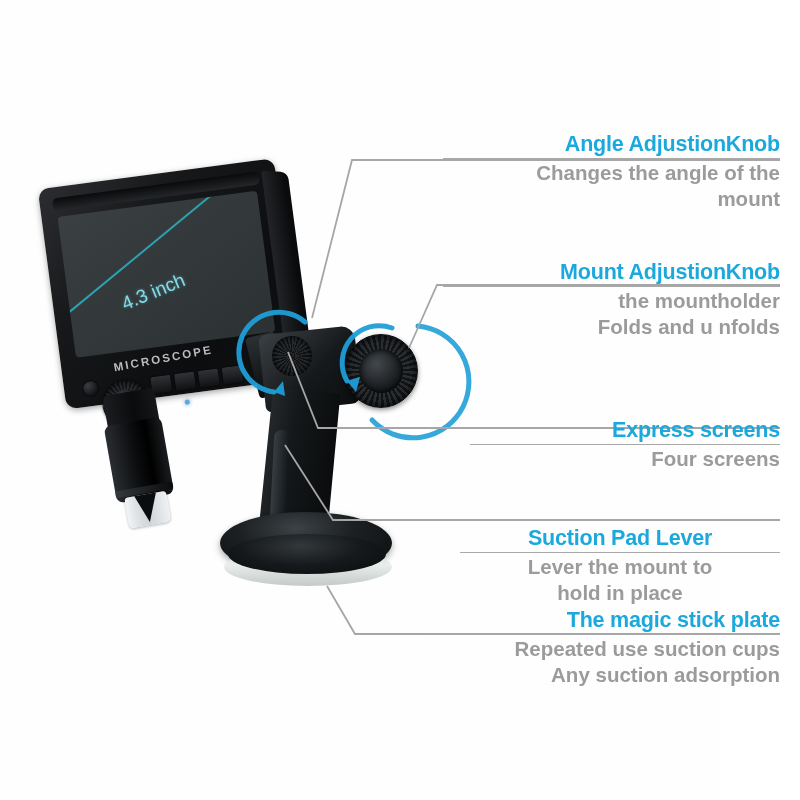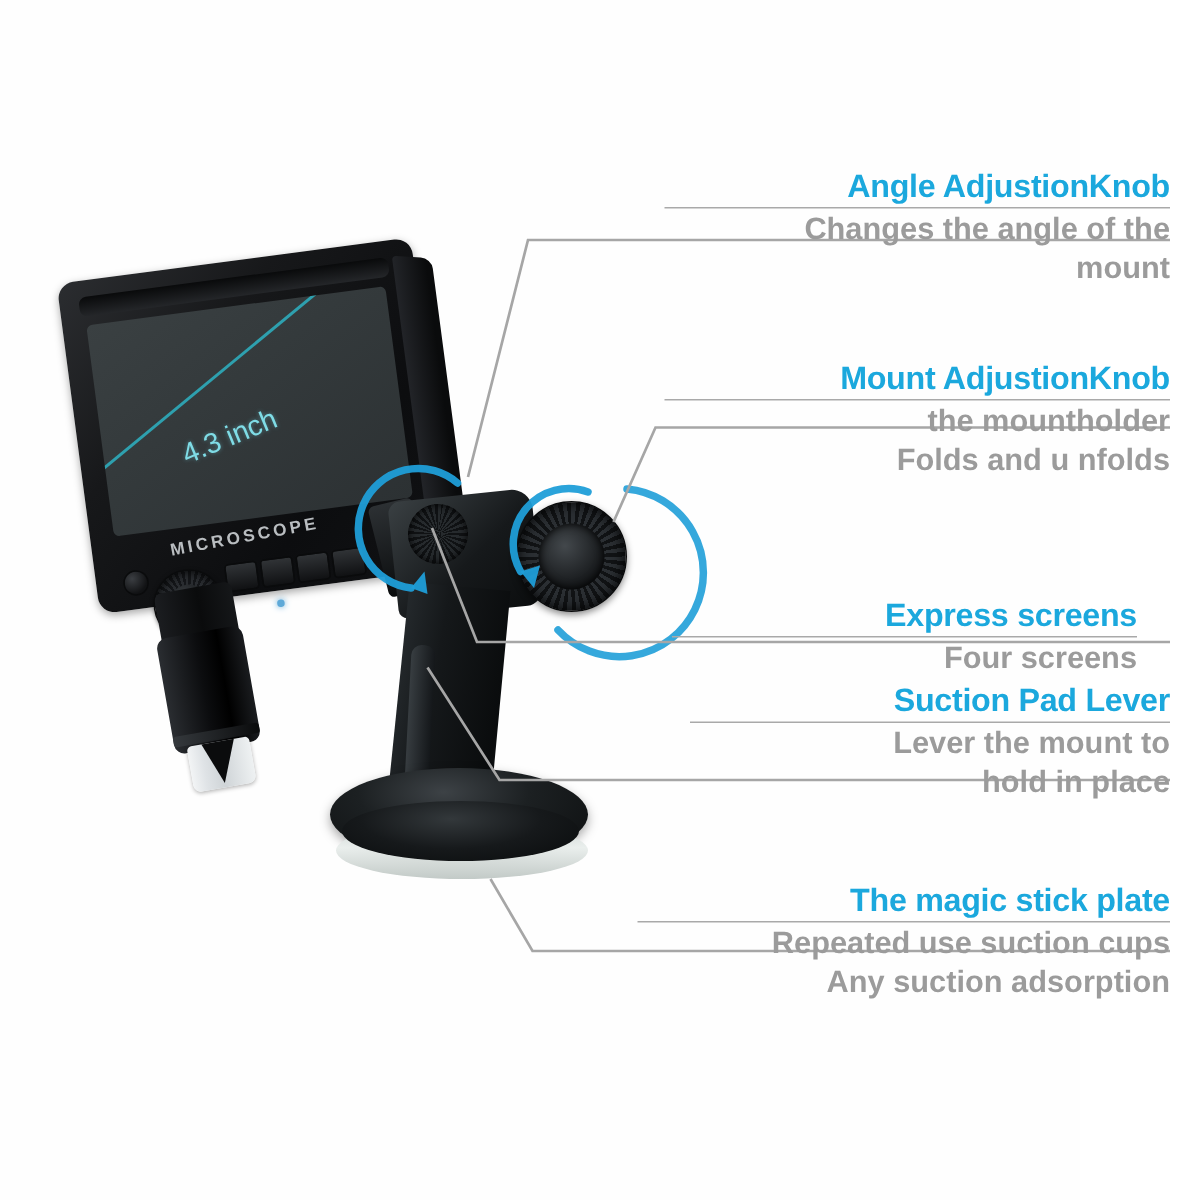--- a/index.html
+++ b/index.html
@@ -52,39 +52,40 @@
     box-sizing: border-box;
   }
   .callout .title {
     color: #1ba8dd;
     font-size: 21.5px;
     font-weight: bold;
     line-height: 1.12;
     letter-spacing: -0.2px;
     white-space: nowrap;
     display: block;
+    margin-top: 20px;
   }
   .callout .rule {
     height: 0;
     border-top: 1.6px solid #a9a9a9;
     margin: 2px 0 1px 0;
   }
   .callout .desc {
     color: #9b9b9b;
     font-size: 20.5px;
     font-weight: bold;
     line-height: 1.26;
     display: block;
   }
 
   
   #callout-angle   { left: 443px; top: 112px;  width: 337px; }
   #callout-mount   { left: 443px; top: 240px;  width: 337px; }
-  #callout-express { left: 448px; top: 398px;  width: 310px; text-align: right; }
-  #callout-suction { left: 460px; top: 455px;  width: 320px; }
+  #callout-express { left: 470px; top: 398px;  width: 310px; text-align: right; }
+  #callout-suction { left: 460px; top: 506px;  width: 320px; text-align: center; }
   #callout-magic   { left: 425px; top: 588px;  width: 355px; }
 
   
   .monitor {
     position: absolute;
     left: 52px;
     top: 172px;
     width: 250px;
     height: 235px;
     transform: rotate(-7.5deg);

